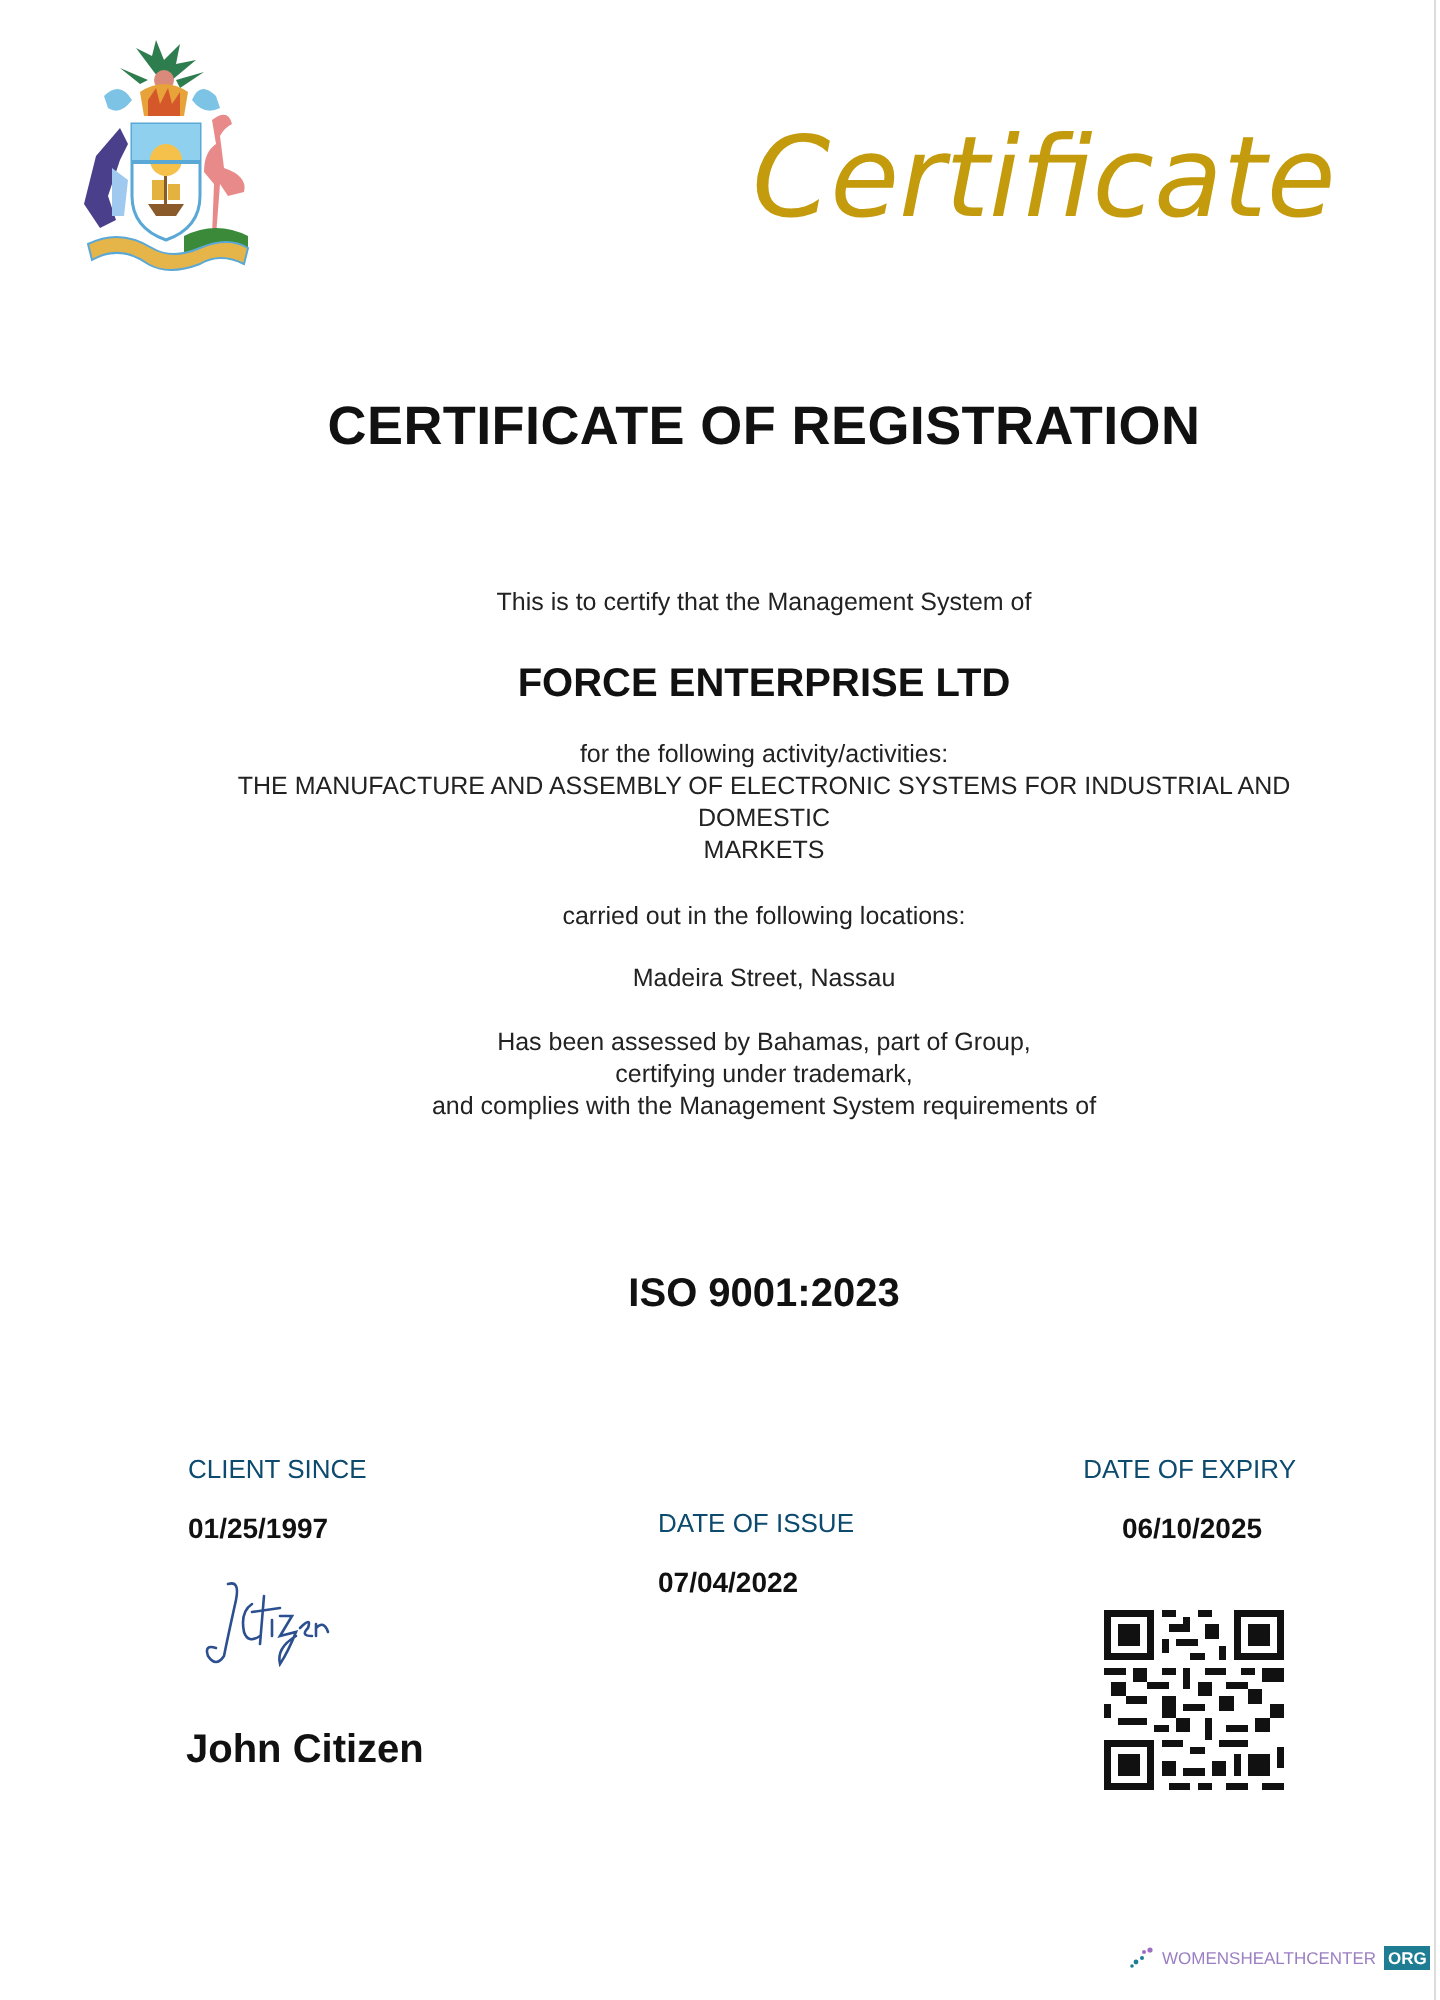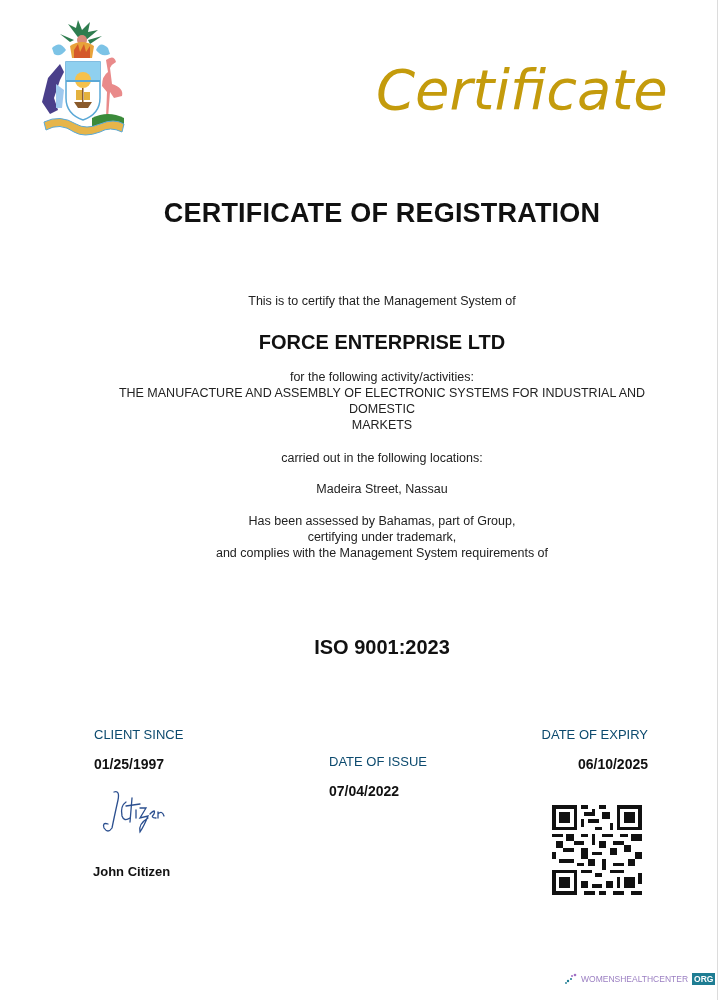--- a/index.html
+++ b/index.html
@@ -18,23 +18,23 @@
   .locations-label { top: 451px; font-size: 12.5px; color: #222; }
   .location { top: 482px; font-size: 12.5px; color: #222; }
   .assessed { top: 513px; font-size: 12.5px; line-height: 16px; color: #222; }
   .standard { top: 636px; font-size: 20px; font-weight: bold; color: #111; }
   .col { position: absolute; font-size: 13px; }
   .col .lbl { color: #0c4a6e; }
   .col .val { font-weight: bold; font-size: 14px; color: #111; margin-top: 14px; }
   .col-client { left: 94px; top: 727px; }
   .col-issue { left: 305px; top: 754px; margin-left: 24px; }
   .col-expiry { left: 536px; top: 727px; text-align: right; width: 112px; }
-  .col-expiry .val { padding-left: 8px; }
+  .col-expiry .val { text-align: center; padding-left: 8px; }
   .signature { position: absolute; left: 100px; top: 788px; width: 80px; height: 48px; }
-  .signer { position: absolute; left: 93px; top: 864px; font-weight: bold; font-size: 13px; color: #111; }
+  .signer { position: absolute; left: 93px; top: 864px; font-weight: bold; font-size: 20px; color: #111; }
   .qr { position: absolute; left: 552px; top: 805px; width: 90px; height: 90px; }
   .watermark { position: absolute; left: 565px; top: 972px; display: flex; align-items: center; gap: 2px; }
   .wm-dots { width: 14px; height: 14px; }
   .wm-text { font-size: 8.5px; color: #9b7fc2; letter-spacing: 0px; }
   .wm-org { font-size: 8.5px; font-weight: bold; color: #fff; background: #1e7d93; padding: 1px 2px; margin-left: 2px; }
 </style>
 </head>
 <body>
 
 <div class="page-edge"></div>

